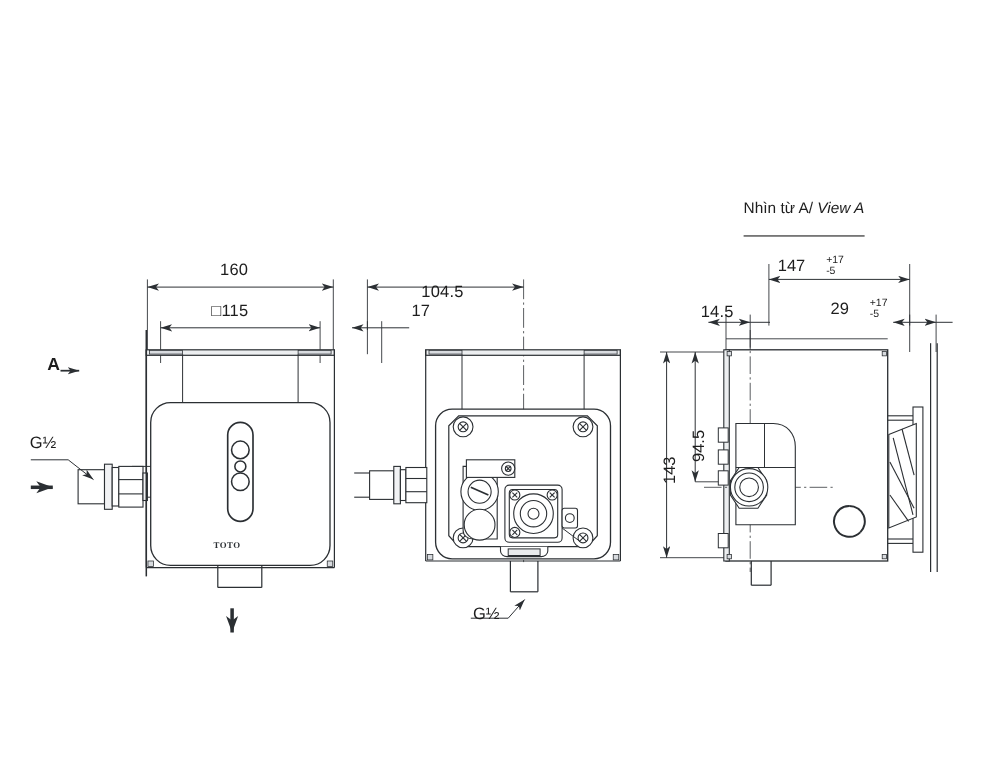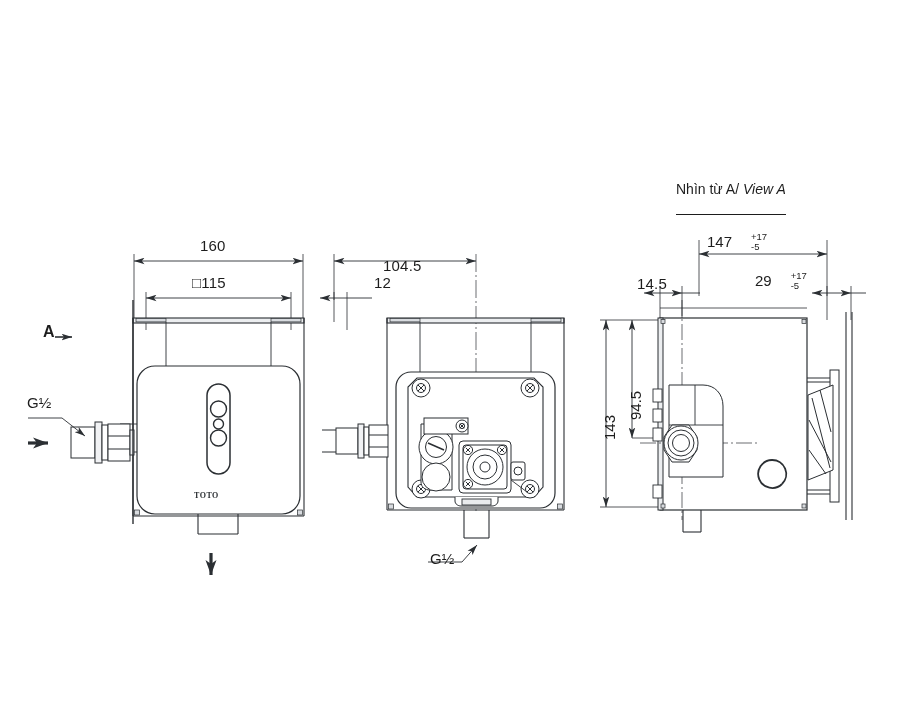--- a/index.html
+++ b/index.html
@@ -336,21 +336,21 @@
   <div class="lbl dim-txt" style="left:192px; top:275px;">□115</div>
 
   <div class="lbl sect-lbl" style="left:43px; top:324px;">A</div>
 
   <div class="lbl thread-lbl" style="left:27px; top:395px;">G½</div>
 
   <div class="lbl" style="left:194px; top:492px; font-size:8px; font-weight:700; letter-spacing:0.5px; color:#2b2f33;font-family:Liberation Serif, serif;">TOTO</div>
 
   <div class="lbl dim-txt" style="left:383px; top:238px;margin-top:20px;">104.5</div>
 
-  <div class="lbl dim-txt" style="left:374px; top:275px;">12</div>
+  <div class="lbl dim-txt" style="left:374px; top:275px;">17</div>
 
   <div class="lbl thread-lbl" style="left:430px; top:551px;">G½</div>
 
   <div class="lbl" style="left:707px; top:233px;">
     <span class="tol">
       <span>147</span><span class="tw"><span>+17</span><span>-5</span></span>
     </span>
   </div>
 
   <div class="lbl" style="left:755px; top:272px;">

